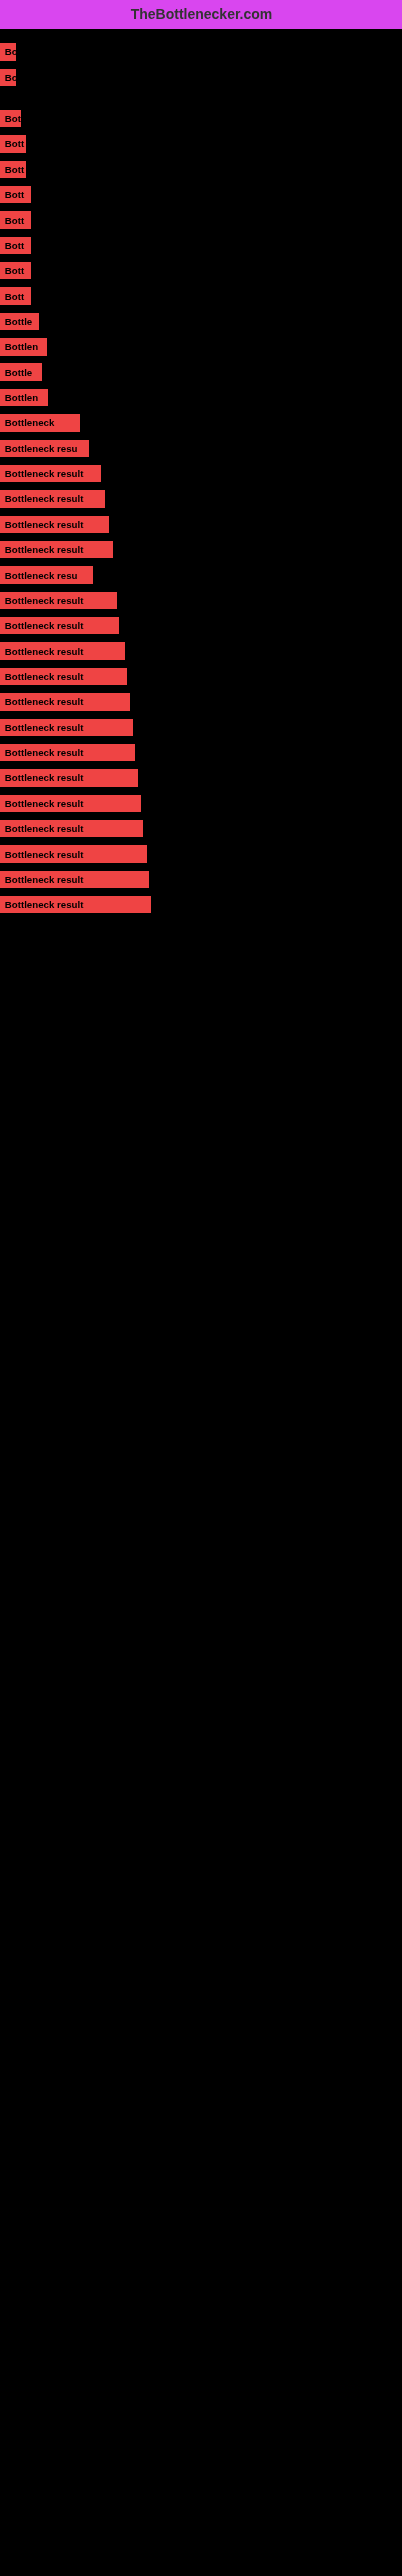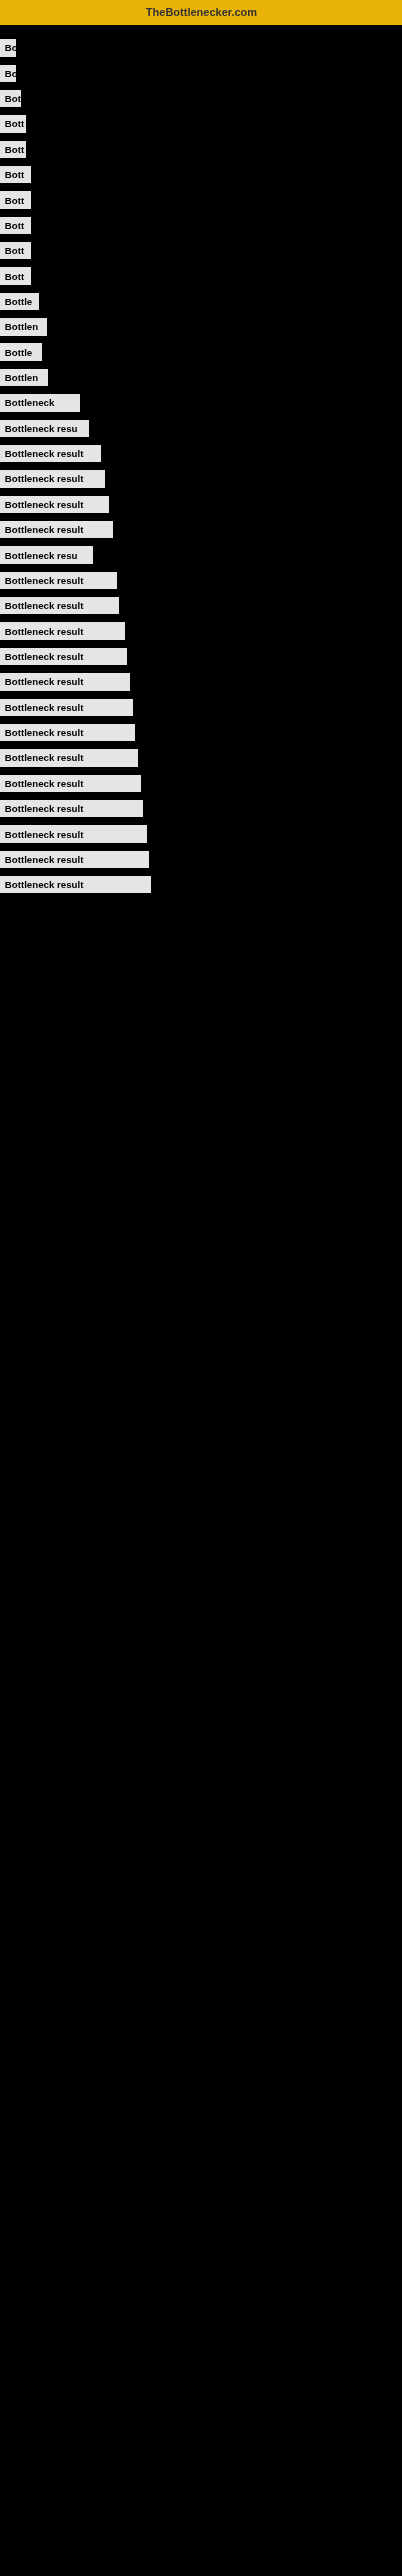--- a/index.html
+++ b/index.html
@@ -9,37 +9,37 @@
     }
     body {
       background-color: #000000;
       width: 403px;
       min-height: 2576px;
       font-family: Arial, sans-serif;
       position: relative;
     }
     .site-title {
       color: #333333;
-      font-size: 11px;
+      font-size: 14px;
       font-weight: bold;
       text-align: center;
       padding: 6.4px 0;
-      background: #eab308;
+      background: #d946ef;
     }
     .items-container {
       padding: 8px 0;
     }
     .item-row {
       display: flex;
       align-items: center;
       margin: 4.8px 0;
       padding: 1.6px 0;
     }
     .item-label {
-      background-color: #e5e5e5;
+      background-color: #ef4444;
       color: #000000;
       font-size: 9.7px;
       font-weight: bold;
       padding: 3.2px 4.8px;
       white-space: nowrap;
       overflow: hidden;
       display: inline-block;
     }
   </style>
 </head>
@@ -48,21 +48,21 @@
 <div class="site-title">TheBottlenecker.com</div>
 
 <div class="items-container" id="items-container">
 <div class="item-row">
       <span class="item-label" style="width: 16px;">Bo</span>
     </div>
     <div class="item-row">
       <span class="item-label" style="width: 16px;">Bo</span>
     </div>
     <div class="item-row">
-      <span class="item-label" style="width: 21px;">Bot</span>
+      <span class="item-label" style="width: 21px; margin-top: 16px;">Bot</span>
     </div>
     <div class="item-row">
       <span class="item-label" style="width: 26px;">Bott</span>
     </div>
     <div class="item-row">
       <span class="item-label" style="width: 26px;">Bott</span>
     </div>
     <div class="item-row">
       <span class="item-label" style="width: 31px;">Bott</span>
     </div>

